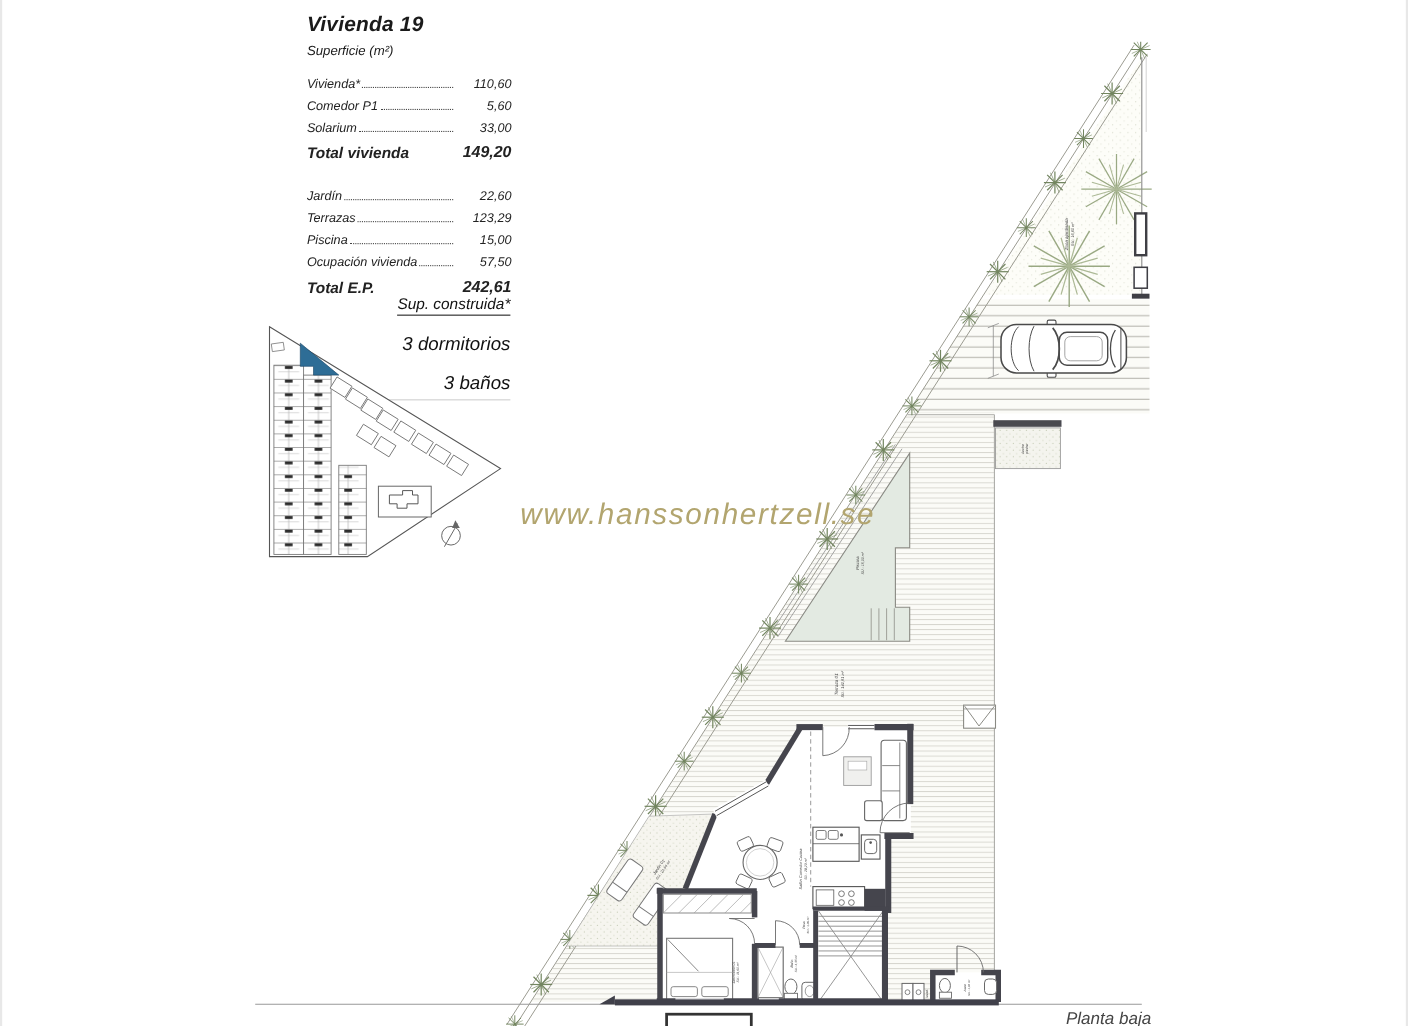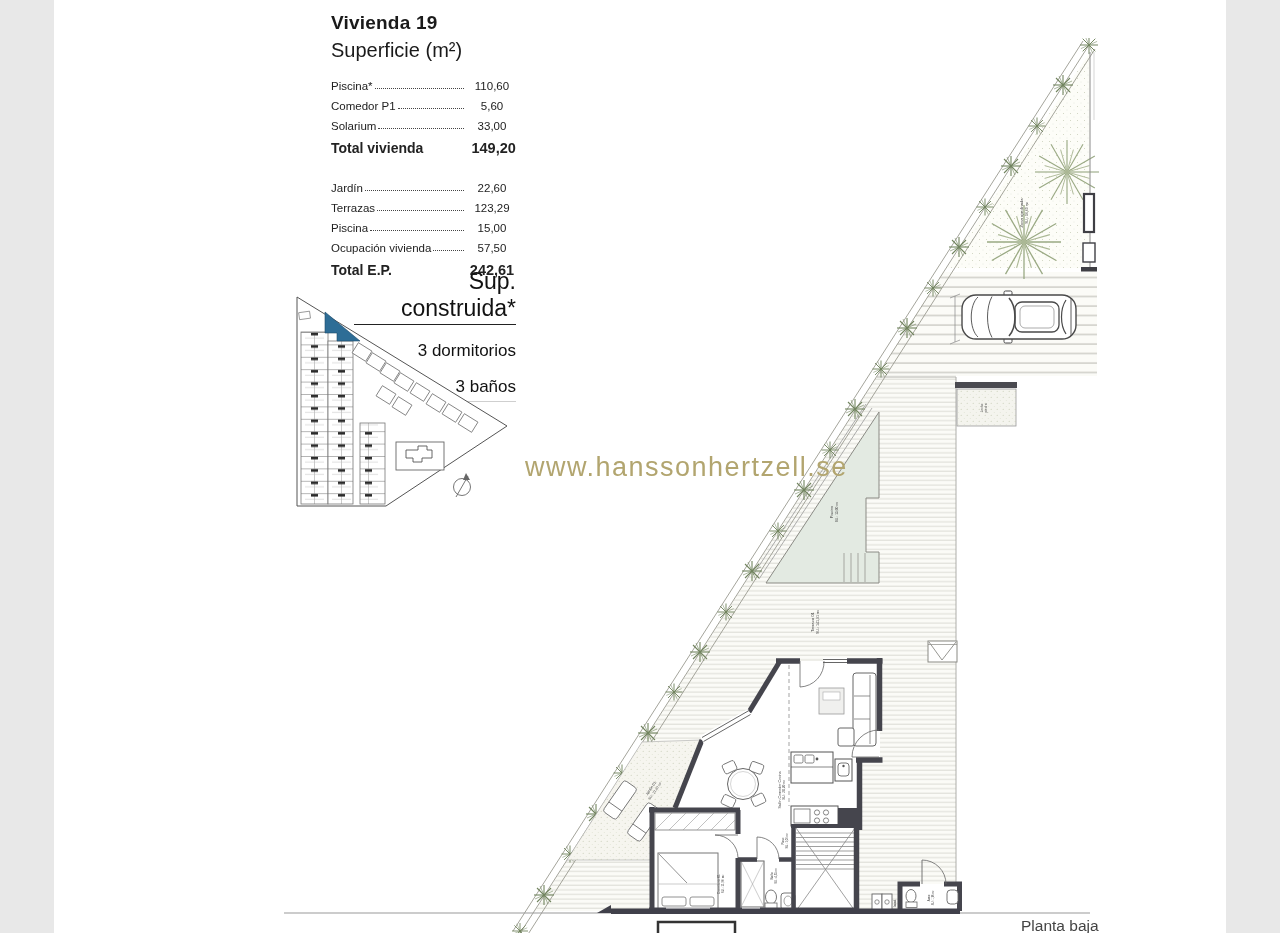--- a/index.html
+++ b/index.html
@@ -1,36 +1,36 @@
 <!DOCTYPE html>
 <html><head>
 <meta charset="utf-8">
 <style>
   html,body{margin:0;padding:0;background:#e8e8e8;}
   .page{
-    position:relative;width:1172px;height:933px;background:#ffffff;
-    font-family:"Liberation Sans", sans-serif;overflow:hidden;margin:0 auto;
+    position:relative;width:1276px;height:933px;background:#ffffff;
+    font-family:"Liberation Sans", sans-serif;overflow:hidden;margin:0 auto;font-style:italic;
   }
   
   .info{position:absolute;left:277px;top:12px;width:186px;color:#1a1a1a;}
   .info h1{font-size:19px;font-weight:bold;margin:0;letter-spacing:0.2px;}
-  .info h2{font-size:20px;font-weight:normal;margin:5px 0 0 0;}
+  .info h2{font-size:12px;font-weight:normal;margin:5px 0 0 0;}
   .sheet{margin-top:10px;}
   .row{display:flex;align-items:flex-end;font-size:11.5px;height:20px;color:#222;}
   .row .lbl{white-space:nowrap;}
   .row .leader{flex:1;border-bottom:1.6px dotted #444;margin:0 3px 3px 2px;min-width:8px;}
-  .row .val{width:50px;text-align:center;}
+  .row .val{width:50px;text-align:right;}
   .row.total{font-weight:bold;height:24px;gap:17px;}
   .row.total .lbl{font-size:14px;}
   .row.total .val{font-size:14.5px;margin-top:32px;}
   .row.total .leader{border-bottom:none;}
   .gap{height:18px;}
   
   .spec{position:absolute;left:300px;top:268px;width:162px;text-align:right;color:#111;}
-  .spec .l1{display:inline-block;font-size:23px;border-bottom:1.6px solid #222;padding-bottom:2px;}
+  .spec .l1{display:inline-block;font-size:14px;border-bottom:1.6px solid #222;padding-bottom:2px;}
   .spec .l2,.spec .l3{font-size:17px;margin-top:16px;}
   .spec .rule{border-top:1px solid #cfcfcf;margin-top:4px;width:122px;margin-left:auto;}
   
   .watermark{
     position:absolute;left:471px;top:452px;font-size:27px;letter-spacing:1.5px;
     color:#b2a56f;z-index:6;white-space:nowrap;
   }
   svg{position:absolute;}
   #siteplan{left:235px;top:288px;z-index:3;}
   #mainplan{left:225px;top:38px;z-index:2;}
@@ -39,21 +39,21 @@
 </head>
 <body>
 
 <div class="page">
 
   <div class="info">
     <h1>Vivienda 19</h1>
     <h2>Superficie (m²)</h2>
     <div class="sheet">
       <div class="row">
-        <span class="lbl">Piscina*</span>
+        <span class="lbl">Vivienda*</span>
           <span class="leader"></span>
           <span class="val">110,60</span>
       </div>
       <div class="row">
         <span class="lbl">Comedor P1</span>
           <span class="leader"></span>
           <span class="val">5,60</span>
       </div>
       <div class="row">
         <span class="lbl">Solarium</span>

